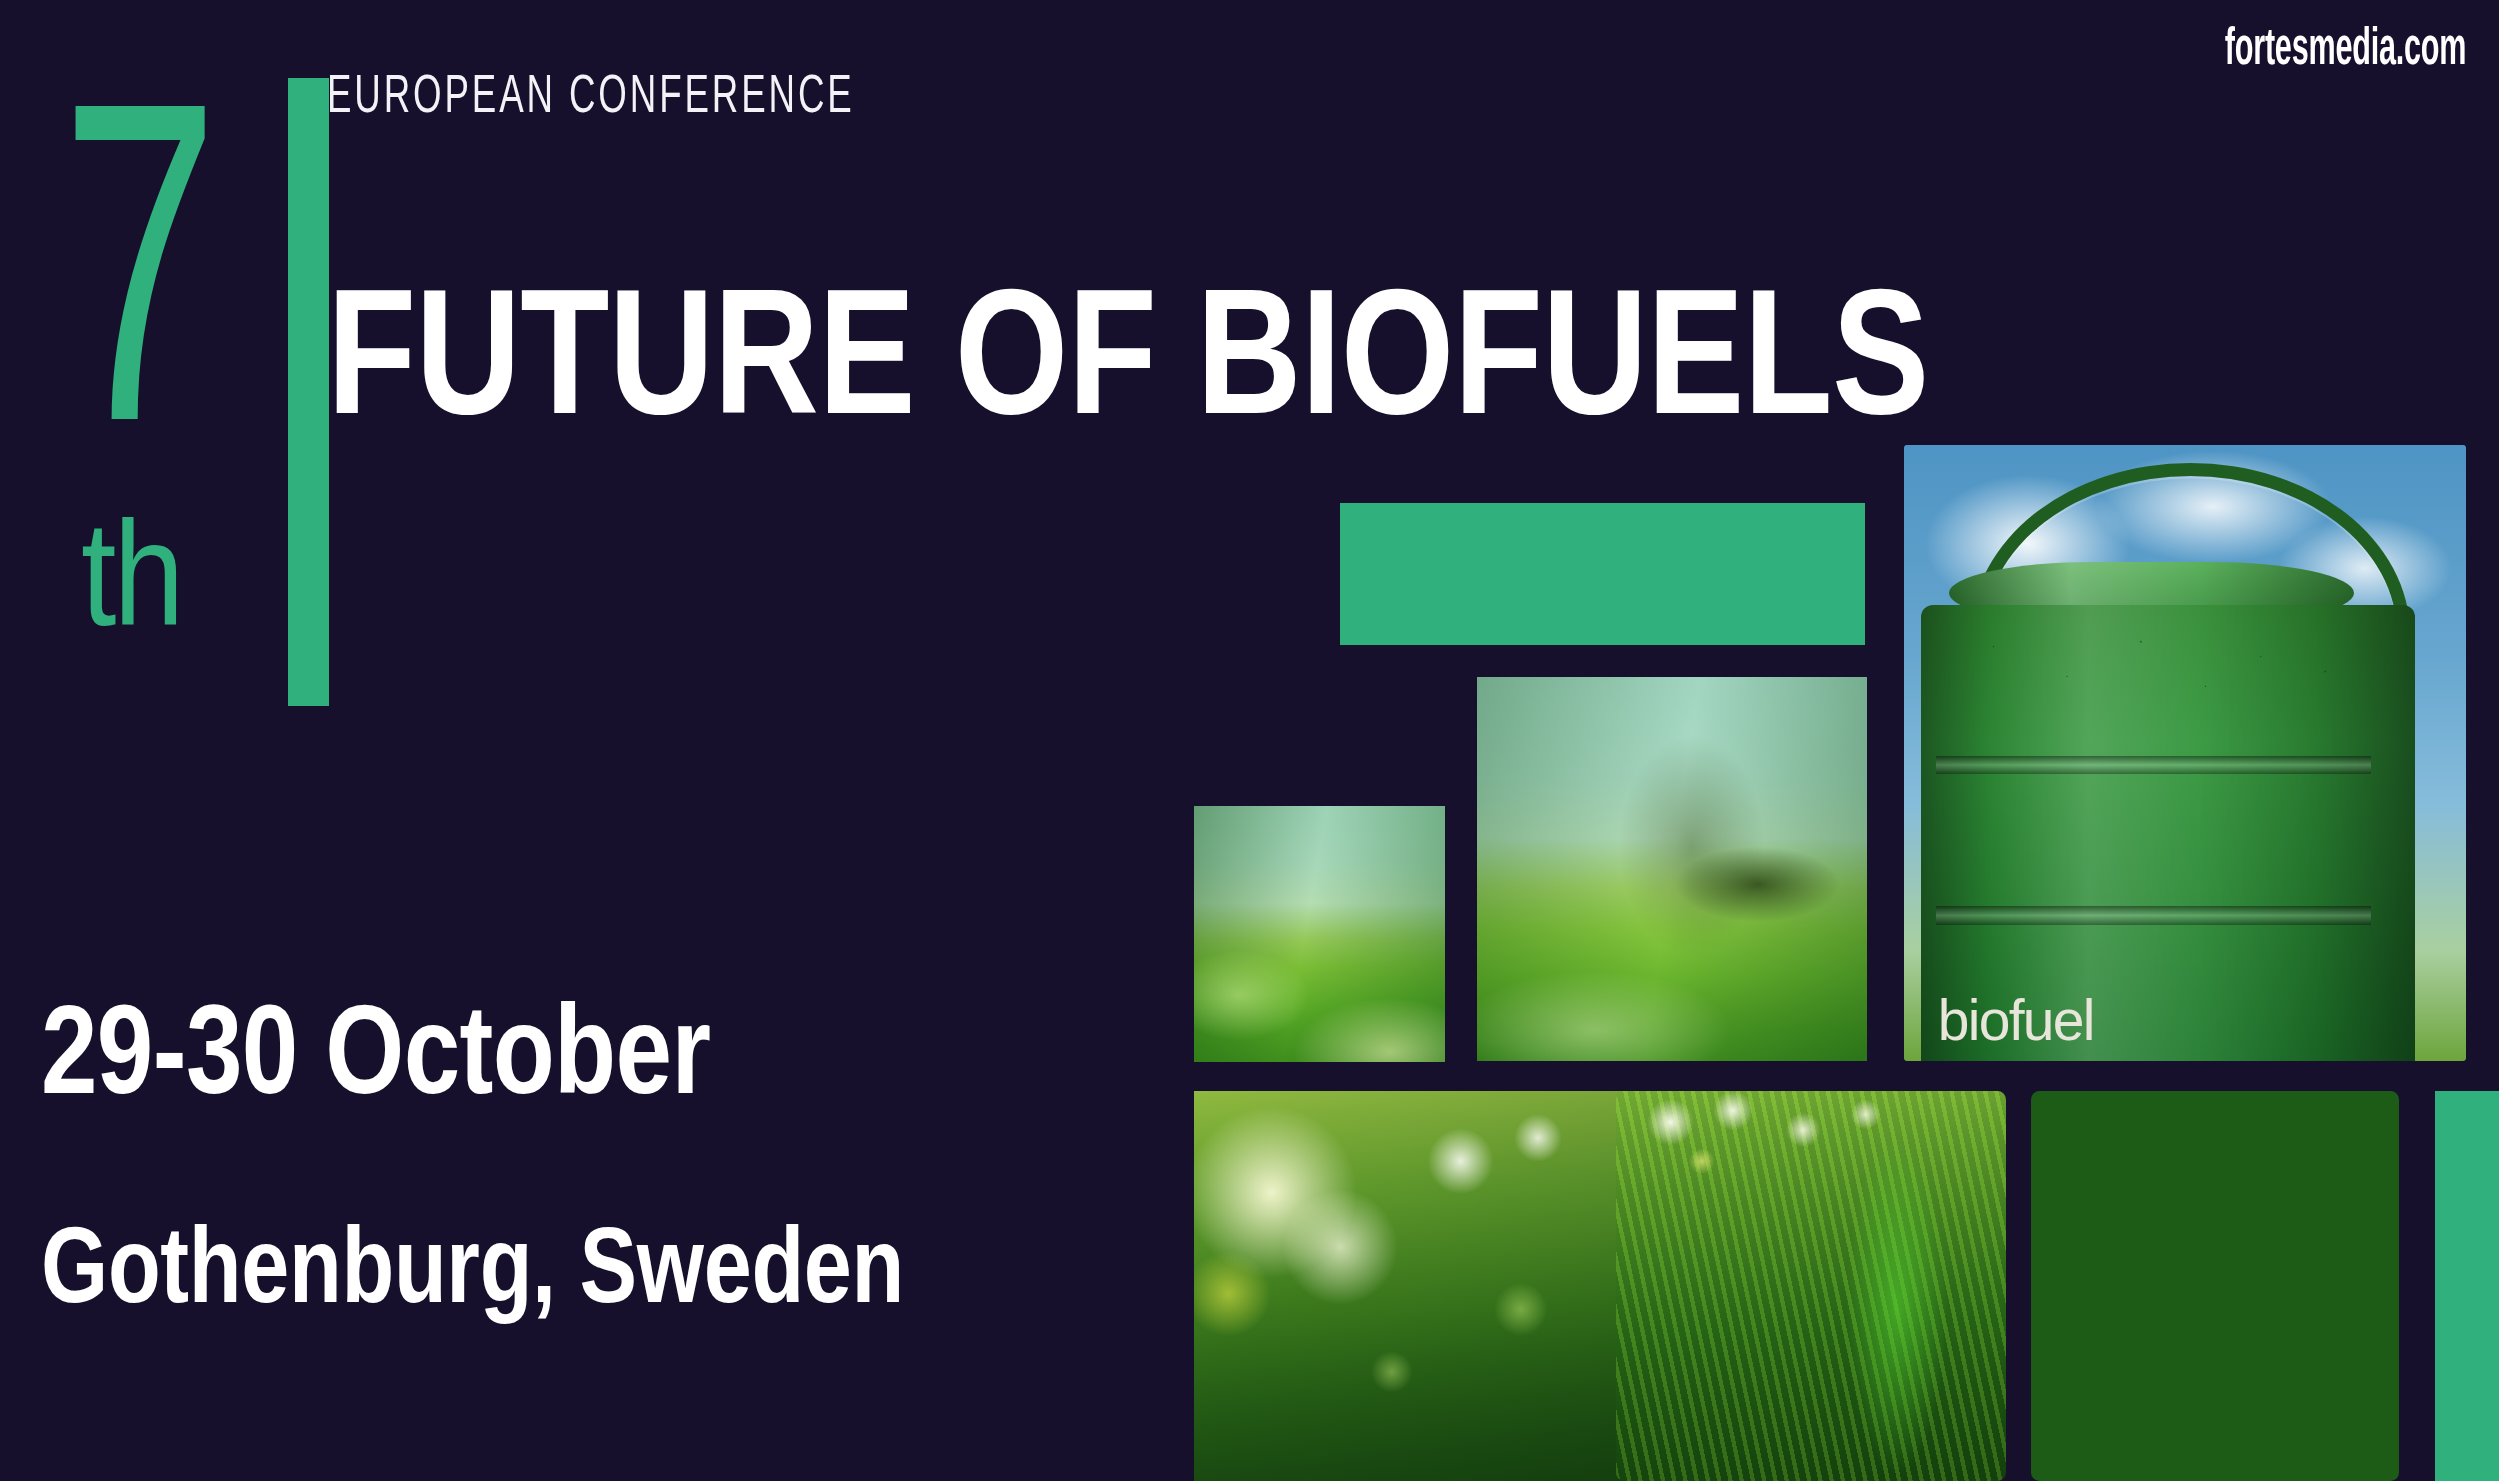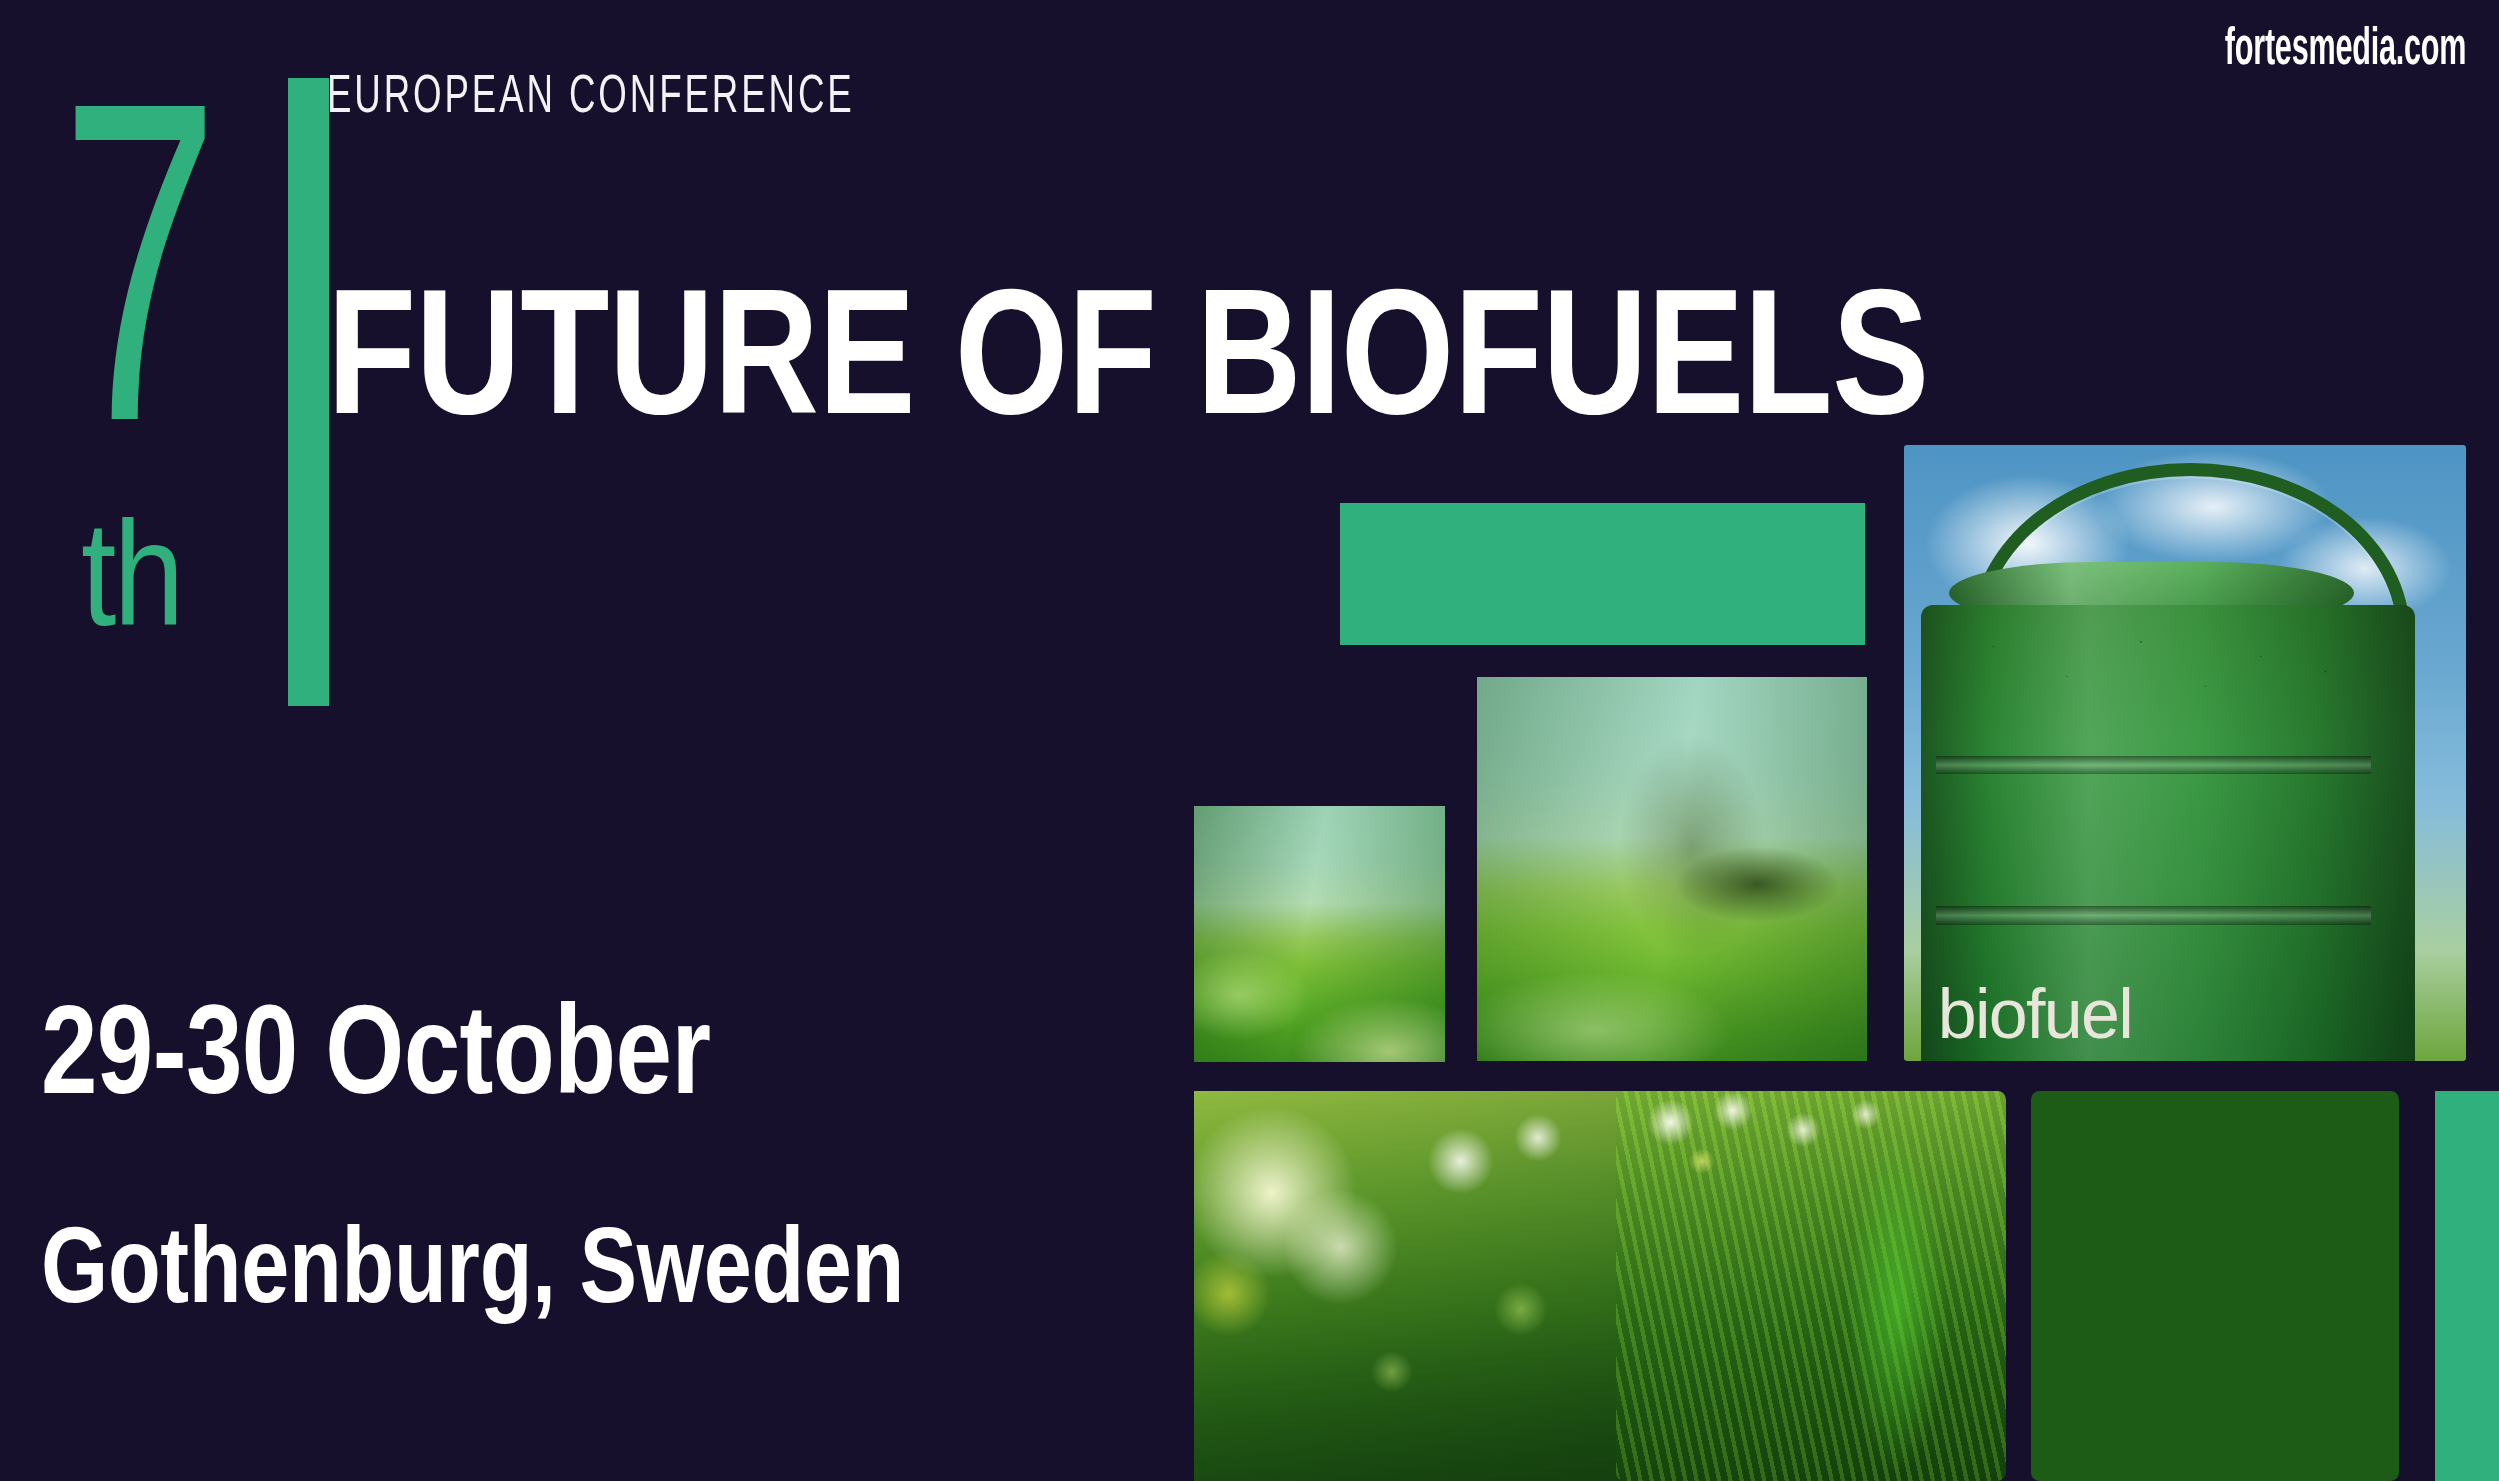--- a/index.html
+++ b/index.html
@@ -233,21 +233,21 @@
       radial-gradient(circle 1.7px at 28% 60%, rgba(20,30,60,.75), transparent 60%),
       radial-gradient(circle 2.5px at 44% 25%, rgba(20,30,60,.7), transparent 60%),
       radial-gradient(circle 1.7px at 58% 70%, rgba(20,30,60,.75), transparent 60%),
       radial-gradient(circle 1.7px at 70% 40%, rgba(20,30,60,.7), transparent 60%),
       radial-gradient(circle 2.5px at 84% 55%, rgba(20,30,60,.65), transparent 60%);
     opacity:.9;
   }
   #canister-label {
     position:absolute;
     left:6%; bottom:2%;
-    font-size:70px; line-height:1;
+    font-size:57px; line-height:1;
     font-weight:400;
     color:#e8e6da;
     letter-spacing:-1.7px;
     font-family:"Liberation Sans", sans-serif;
   }
 </style>
 </head>
 <body>
 
 <div id="banner">

